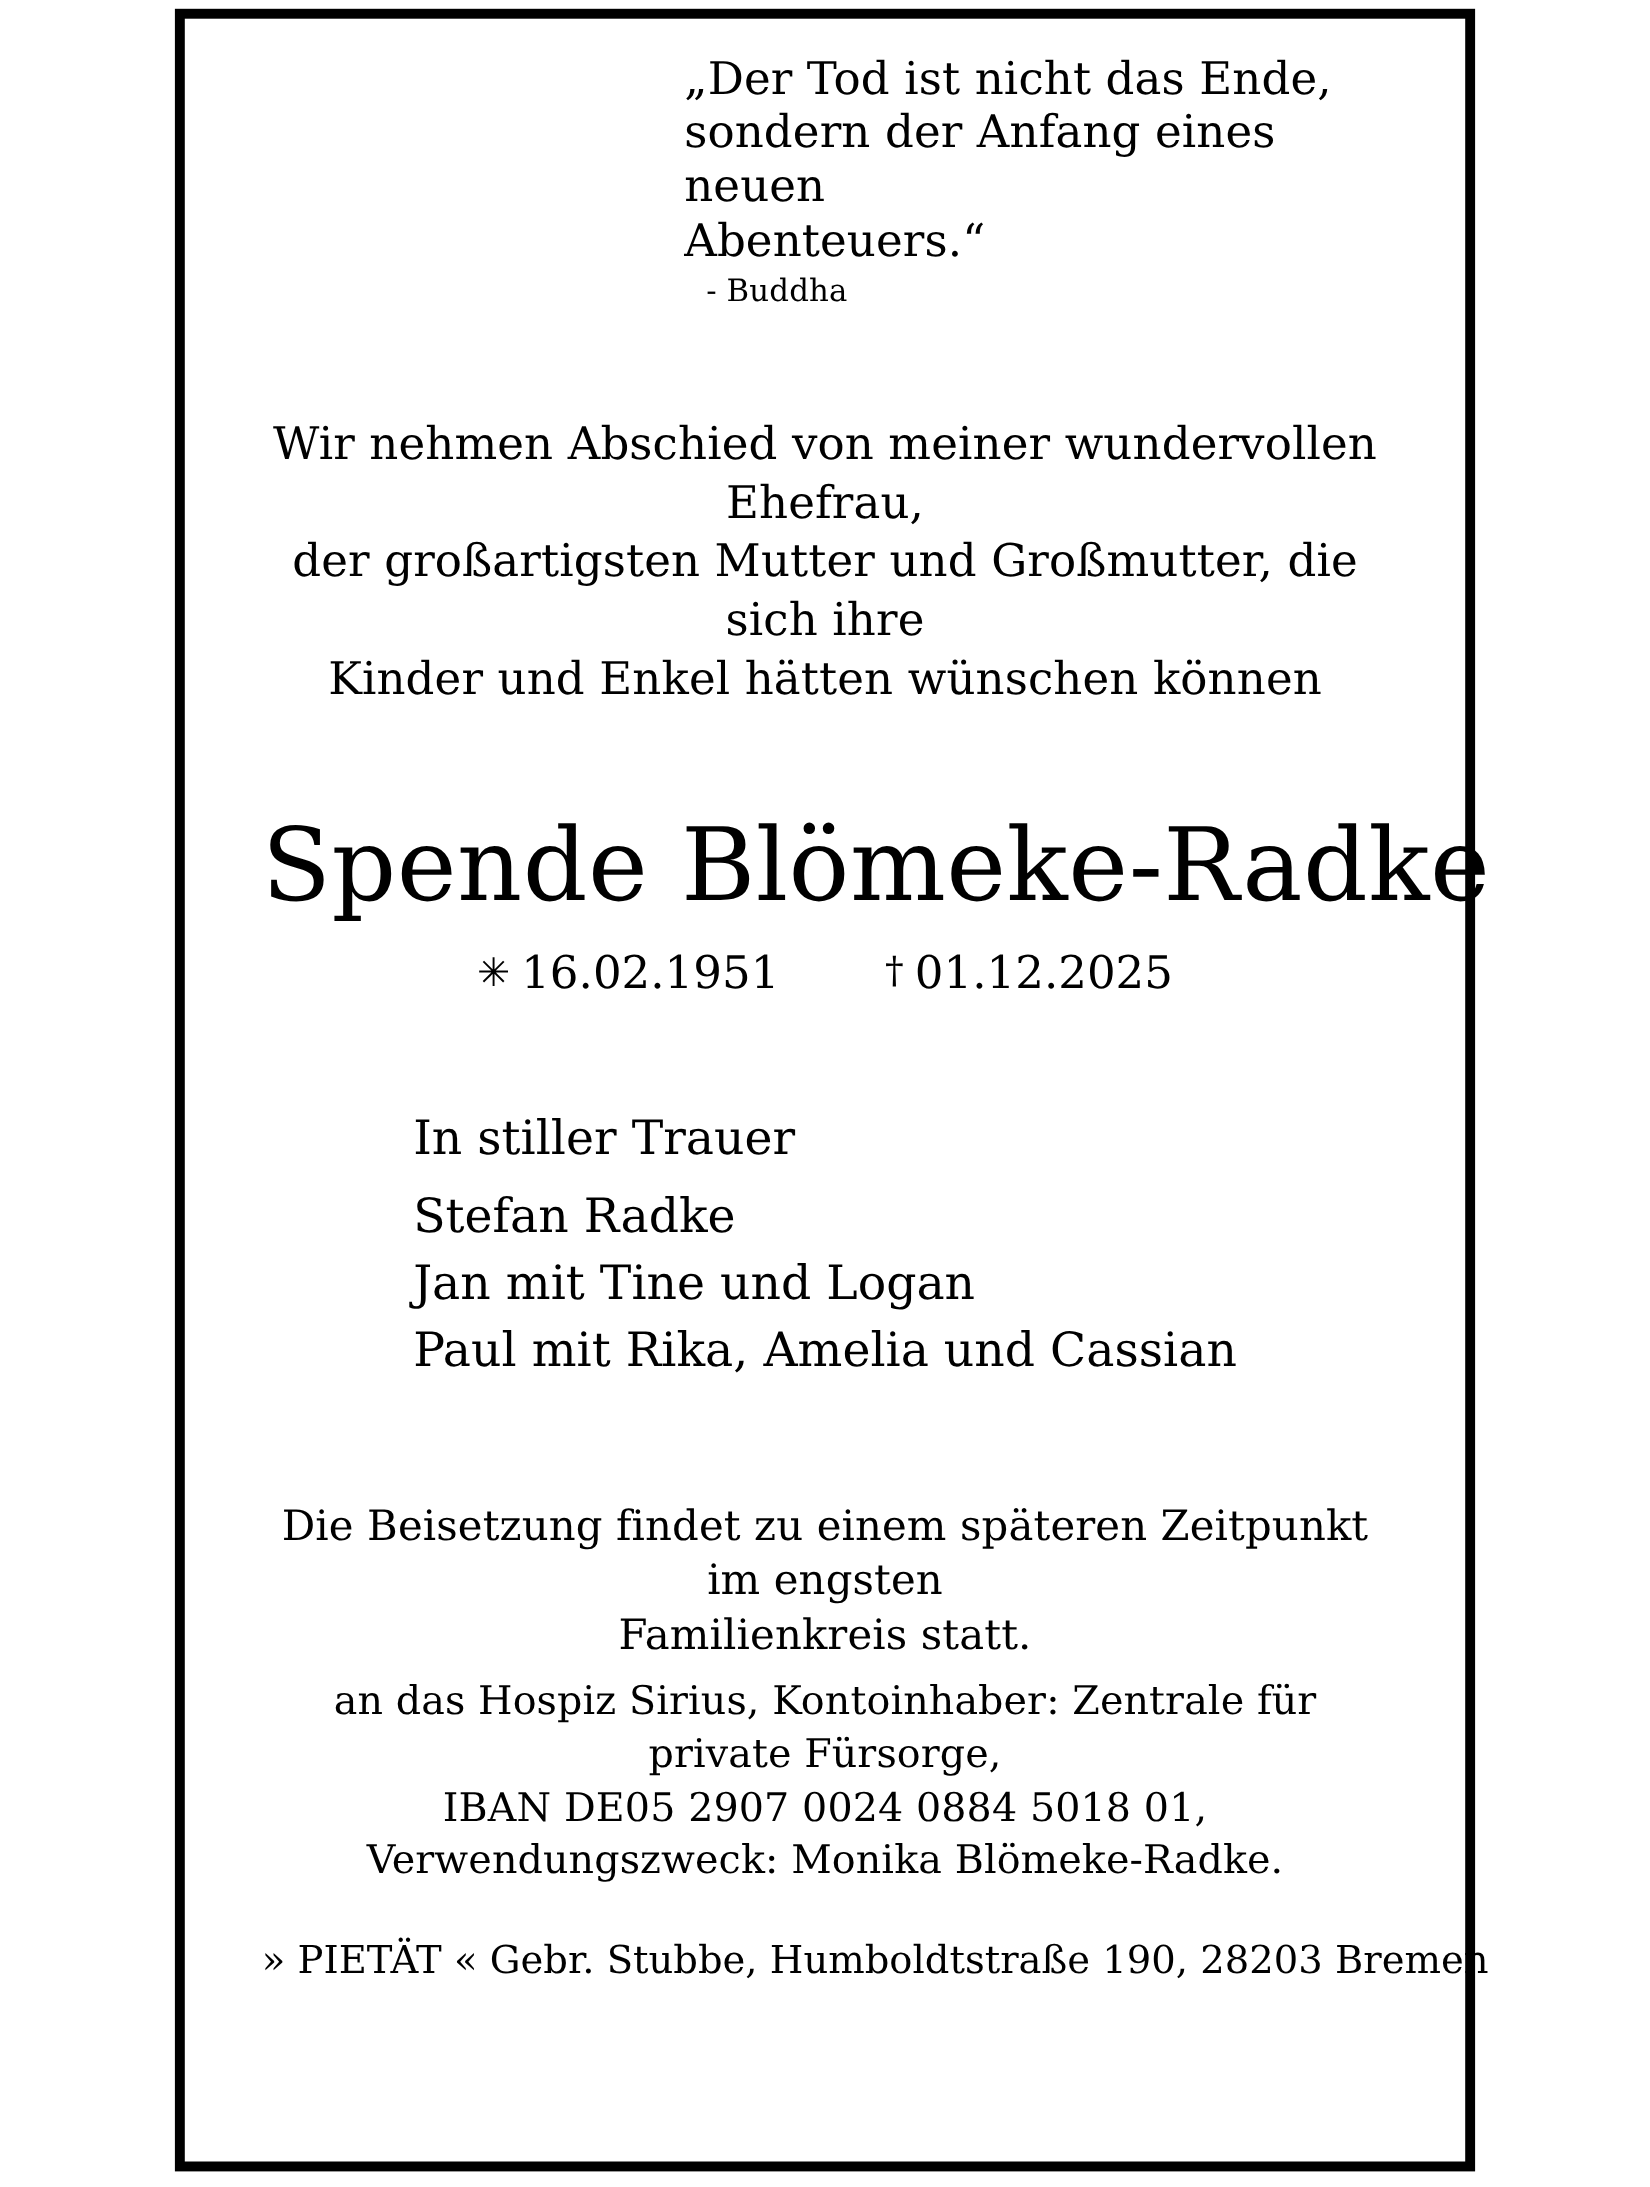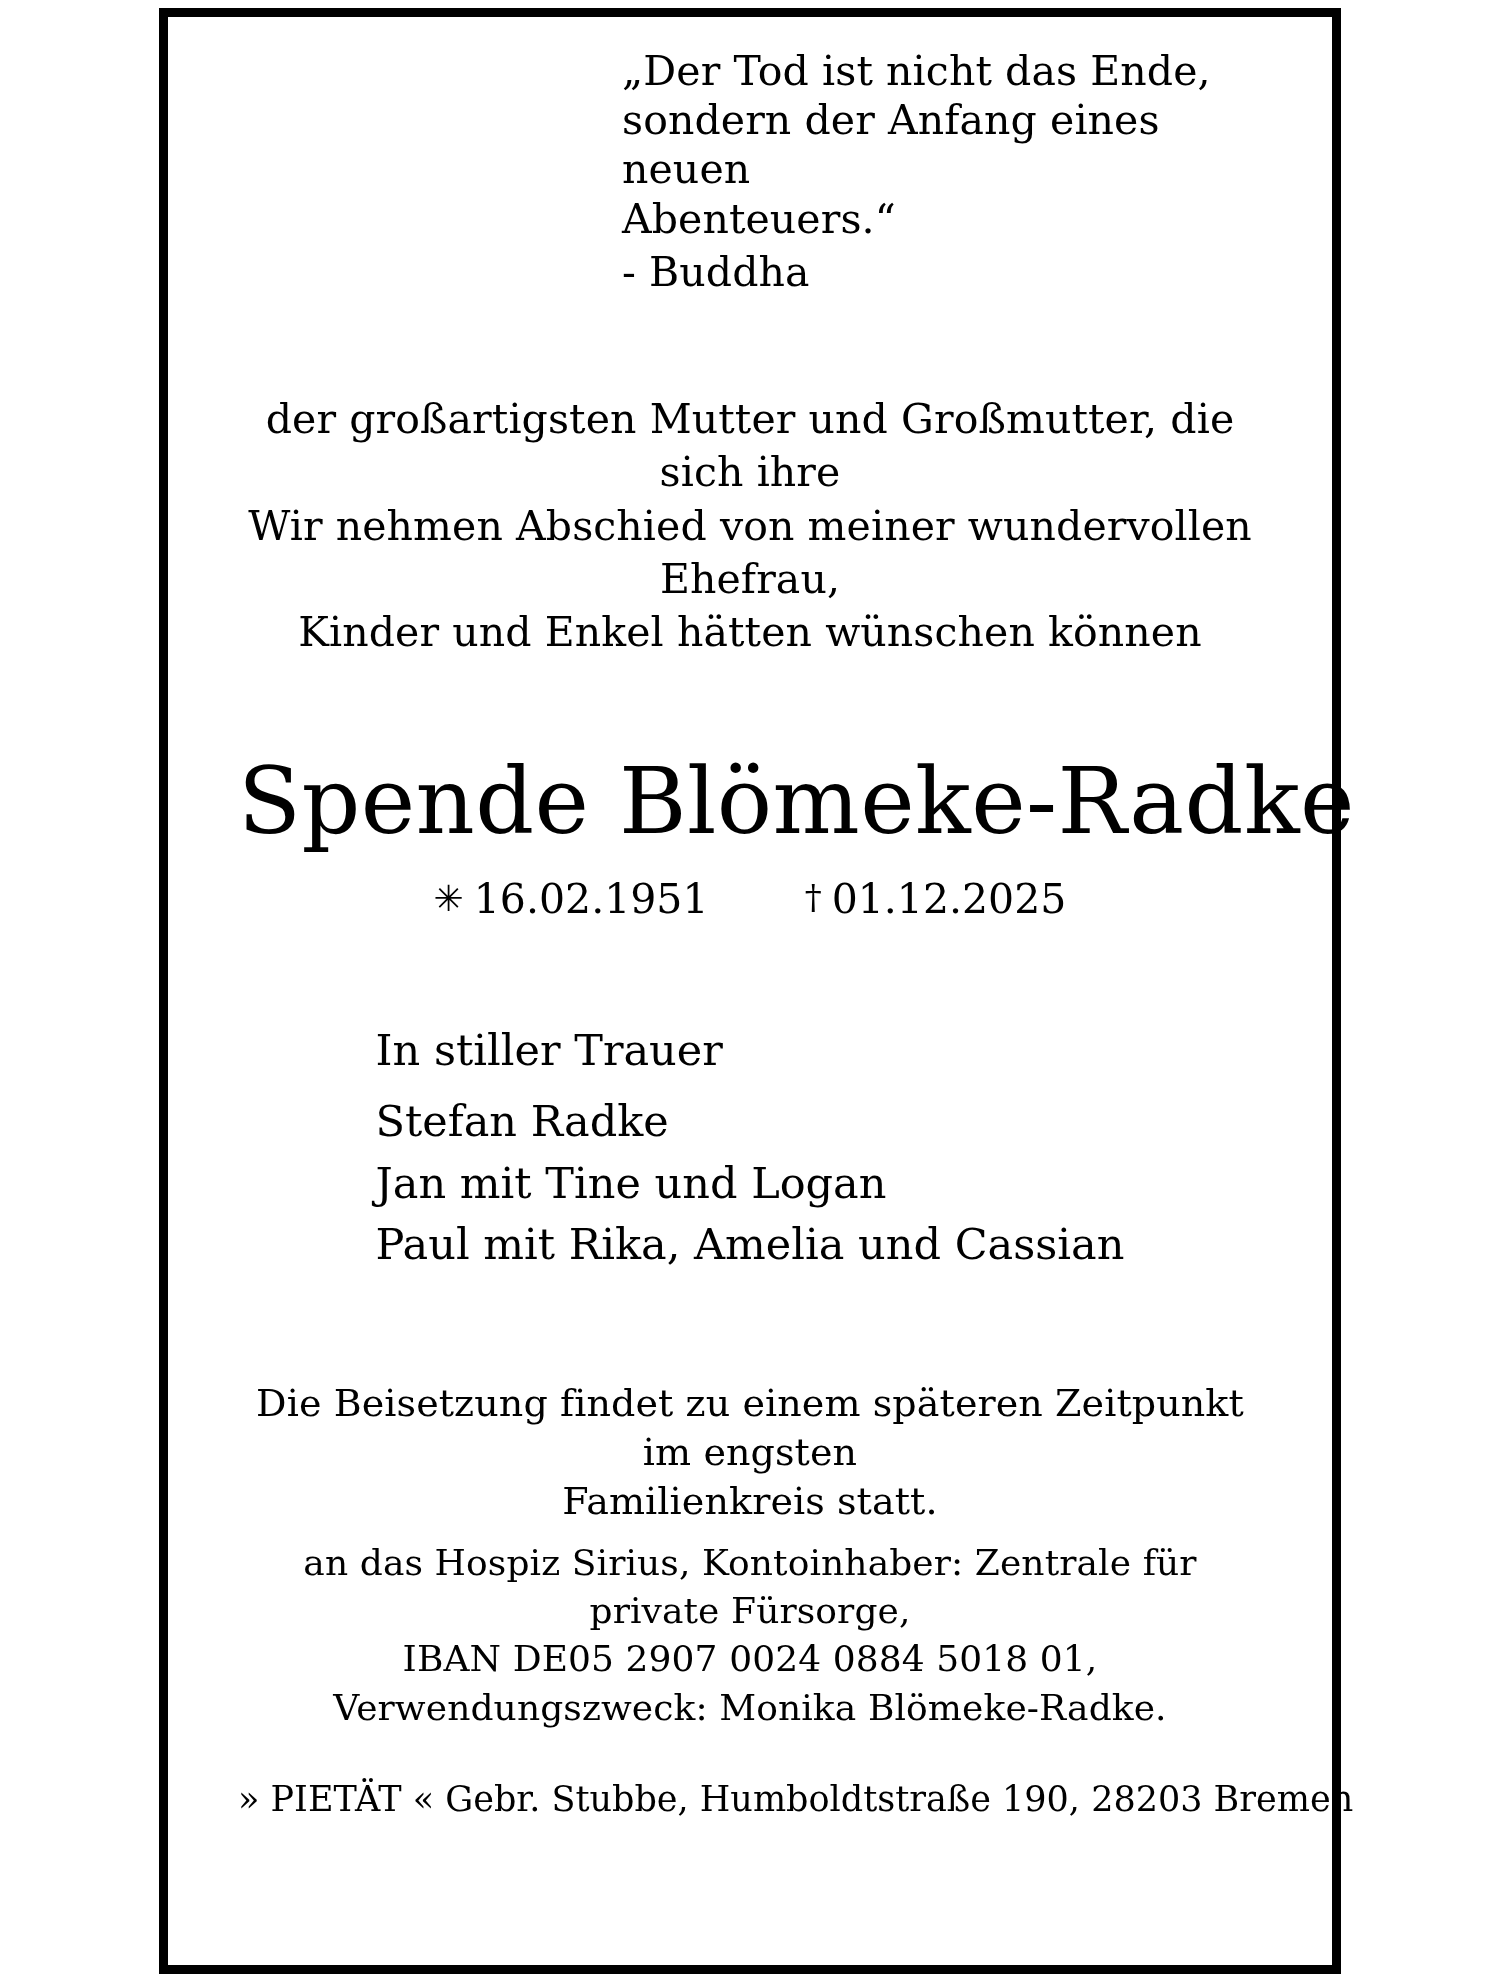--- a/index.html
+++ b/index.html
@@ -47,22 +47,23 @@
     text-align: left;
     font-size: 41px;
     line-height: 1.20;
     font-weight: 400;
     letter-spacing: 0.1px;
   }
   .quote-line { display: block; white-space: pre-wrap; }
   .quote-attrib {
     display: block;
     margin-top: 4px;
-    font-size: 41px;
+    font-size: 28px;
     line-height: 1.20;
+    margin-left: 20px;
   }
 
   
   .farewell {
     margin-top: 96px;
     text-align: center;
     font-size: 41px;
     line-height: 1.30;
     letter-spacing: 0.1px;
   }
@@ -149,22 +150,22 @@
   <div class="notice">
 
     <div class="quote-block">
       <span class="quote-line">„Der Tod ist nicht das Ende,</span>
       <span class="quote-line">sondern der Anfang eines neuen</span>
       <span class="quote-line">Abenteuers.“</span>
       <span class="quote-attrib">- Buddha</span>
     </div>
 
     <div class="farewell">
+      <span class="ln">Wir nehmen Abschied von meiner wundervollen Ehefrau,</span>
       <span class="ln">der großartigsten Mutter und Großmutter, die sich ihre</span>
-      <span class="ln">Wir nehmen Abschied von meiner wundervollen Ehefrau,</span>
       <span class="ln">Kinder und Enkel hätten wünschen können</span>
     </div>
 
     <div class="name">Spende Blömeke-Radke</div>
 
     <div class="dates">
       <span class="date-item"><span class="sym star">✳</span><span>16.02.1951</span></span>
       <span class="gap"></span>
       <span class="date-item"><span class="sym dagger">†</span><span>01.12.2025</span></span>
     </div>

